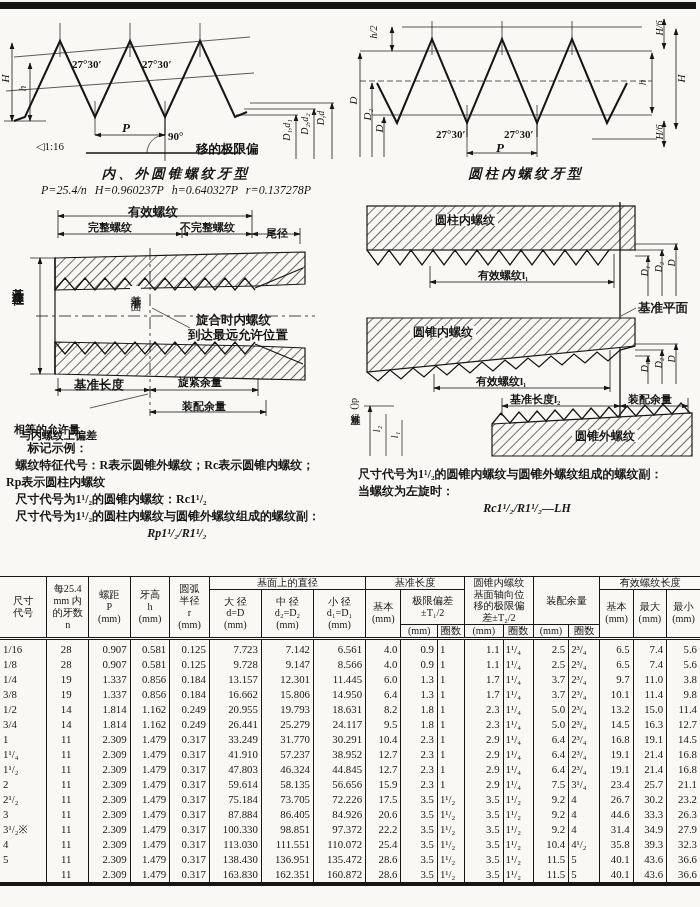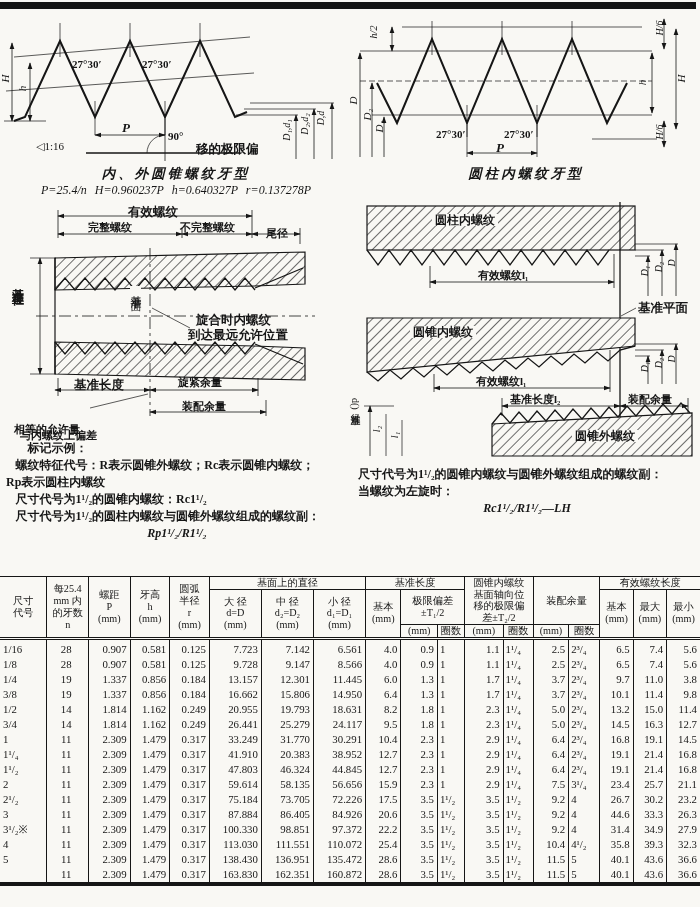--- a/index.html
+++ b/index.html
@@ -525,21 +525,21 @@
           <td>19.1</td>
           <td>14.5</td>
         </tr>
         <tr>
           <td>1¹/₄</td>
           <td>11</td>
           <td>2.309</td>
           <td>1.479</td>
           <td>0.317</td>
           <td>41.910</td>
-          <td>20.383</td>
+          <td>57.237</td>
           <td>38.952</td>
           <td>12.7</td>
           <td>2.3</td>
           <td>1</td>
           <td>2.9</td>
           <td>1¹/₄</td>
           <td>6.4</td>
           <td>2³/₄</td>
           <td>19.1</td>
           <td>21.4</td>

